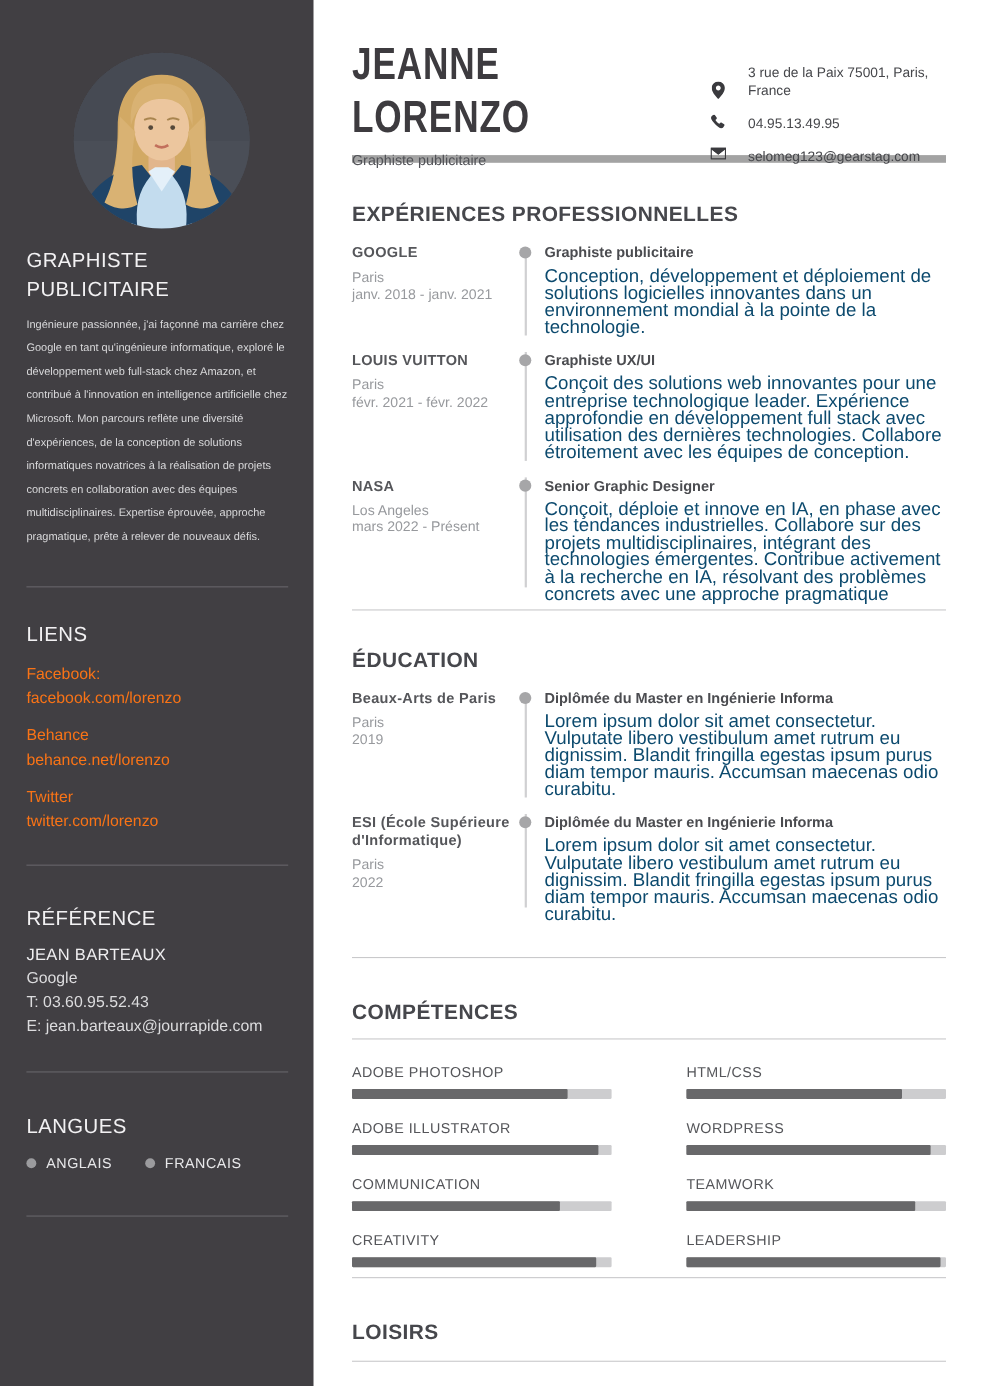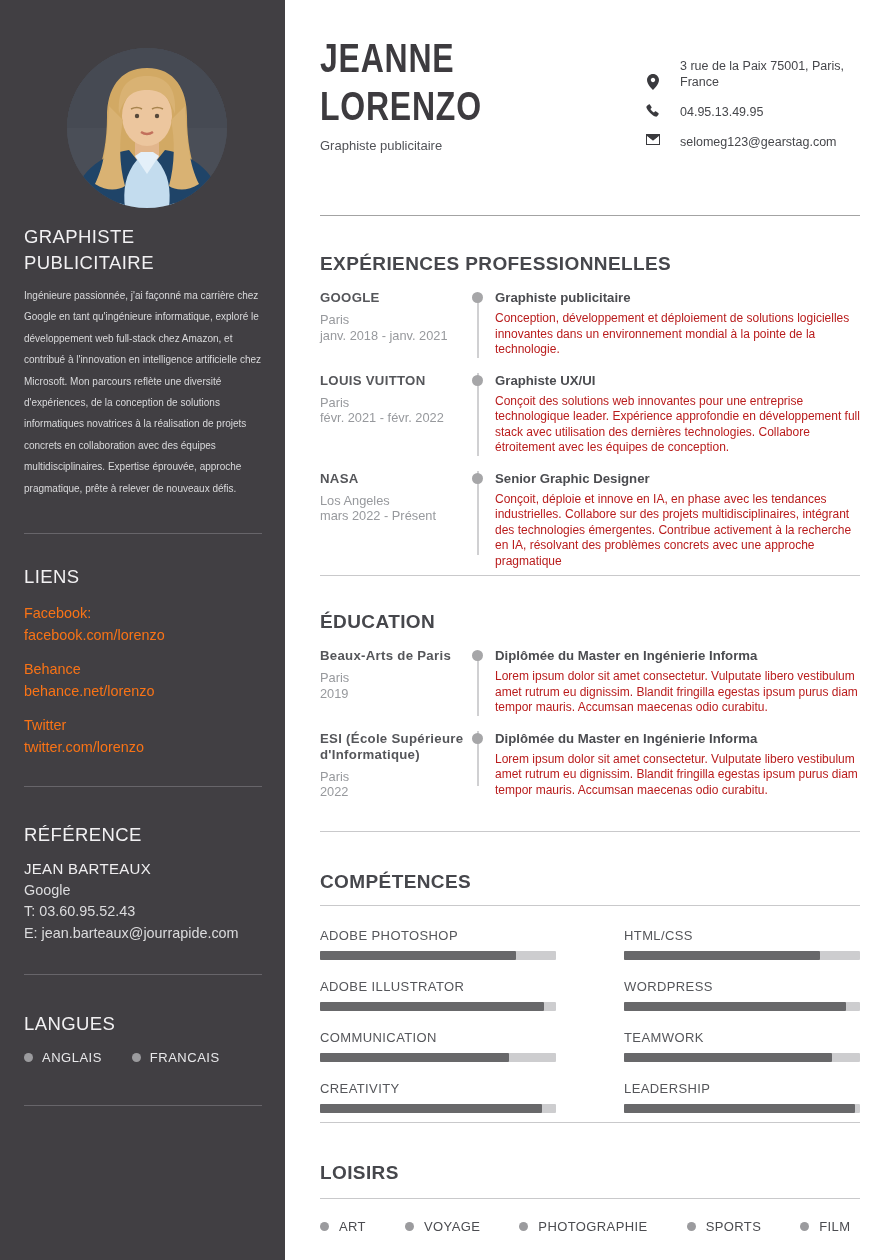--- a/index.html
+++ b/index.html
@@ -23,21 +23,21 @@
   .ref-line { font-size:14.4px; line-height:21.5px; color:#dcdcde; }
   .hr3 { margin-top:30px; }
   .lang-title { margin-top:36px; }
   .lang-row { margin-top:13px; display:flex; gap:30px; }
   .lang-item { display:flex; align-items:center; gap:9px; font-size:13px; letter-spacing:0.5px; color:#e8e8ea; }
   .dot { width:9px; height:9px; border-radius:50%; background:#9b9b9e; flex:0 0 auto; }
   .hr4 { margin-top:40px; }
 
   
   .main { position:absolute; left:285px; top:0; width:609px; height:1260px; padding:0 34px 0 35px; }
-  .header { position:relative; height:216px; border-bottom:1px solid #a3a3a3; }
+  .header { position:relative; height:148px; border-bottom:7px solid #a3a3a3; }
   .name-block { padding-top:34px; }
   .name-line { display:block; font-size:41px; line-height:48px; font-weight:700; letter-spacing:1px; color:#3d3b3f; transform:scaleX(0.78); transform-origin:left center; white-space:nowrap; }
   .subtitle { margin-top:8px; font-size:13px; color:#515257; }
   .contact { position:absolute; left:325px; top:58px; }
   .c-row { display:flex; align-items:flex-end; gap:20px; margin-bottom:14px; }
   .c-icon { width:15px; height:16px; flex:0 0 auto; display:flex; justify-content:center; }
   .c-icon svg { display:block; }
   .c-text { font-size:12.5px; color:#46474b; line-height:16px; }
 
   .m-title { font-size:19px; font-weight:700; letter-spacing:0.4px; color:#46474c; line-height:23px; }
@@ -47,21 +47,21 @@
   .entries { margin-top:15px; }
   .entry { display:grid; grid-template-columns:148px 27px auto; }
   .entry .meta-company { font-size:13.2px; font-weight:700; color:#55565a; letter-spacing:0.3px; line-height:16px; }
   .entry .meta-sub { margin-top:6px; font-size:12.8px; line-height:15.5px; color:#97999d; }
   .tl { position:relative; }
   .t-line { position:absolute; left:9px; top:0; bottom:0; width:2px; background:#d0d0d2; }
   .entry.first .t-line { top:6px; }
   .entry.last .t-line { bottom:14px; }
   .t-dot { position:absolute; left:4px; top:2px; width:11px; height:11px; border-radius:50%; background:#a6a6a8; }
   .entry .role { font-size:13.2px; font-weight:700; color:#4b4c50; line-height:16px; }
-  .entry .desc { margin-top:5px; font-size:12px; line-height:15.5px; color:#b91c1c; }
+  .entry .desc { margin-top:5px; font-size:17px; line-height:15.5px; color:#0c4a6e; }
   .entry.e-pad1 { padding-bottom:15px; }
   .entry.e-pad2 { padding-bottom:15px; }
   .exp-hr { margin-top:6px; }
 
   .sec-edu .m-title { margin-top:34px; }
   .edu-hr { margin-top:31px; }
 
   .sec-skl .m-title { margin-top:38px; }
   .skl-hr-top { margin-top:12px; }
   .skills-grid { margin-top:22px; display:grid; grid-template-columns:1fr 1fr; column-gap:68px; row-gap:19px; }

